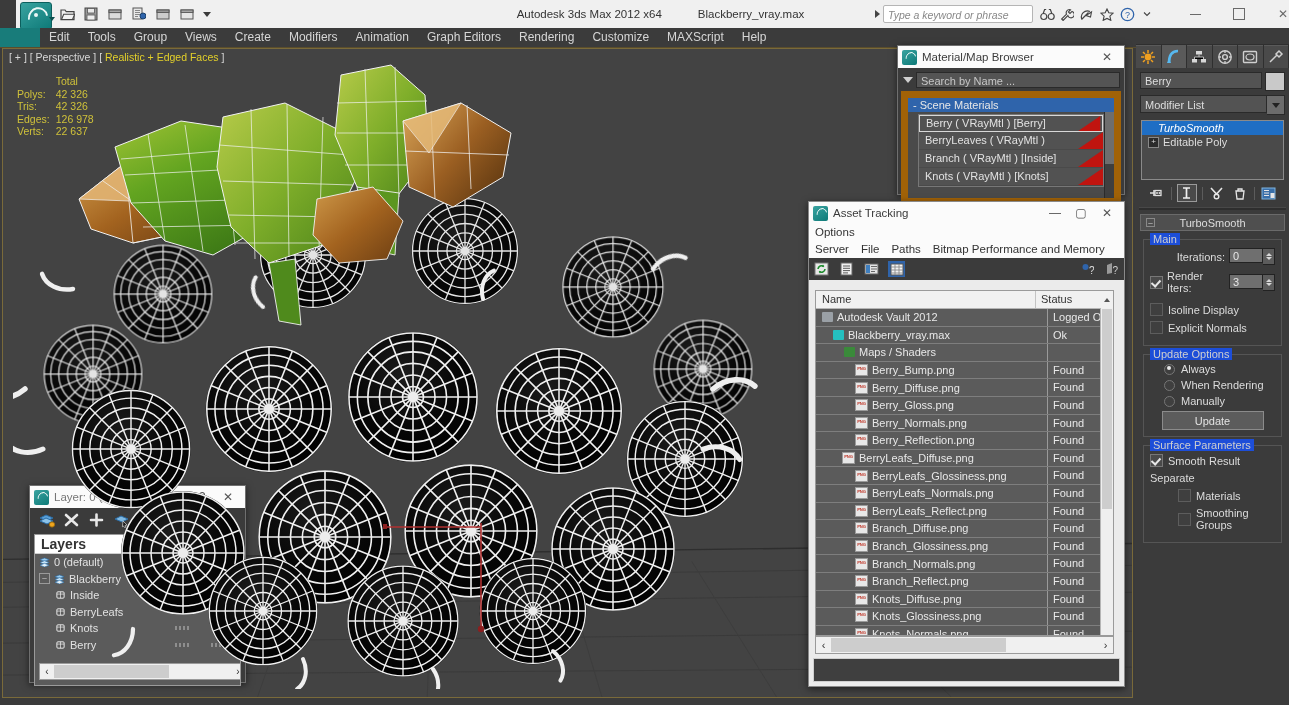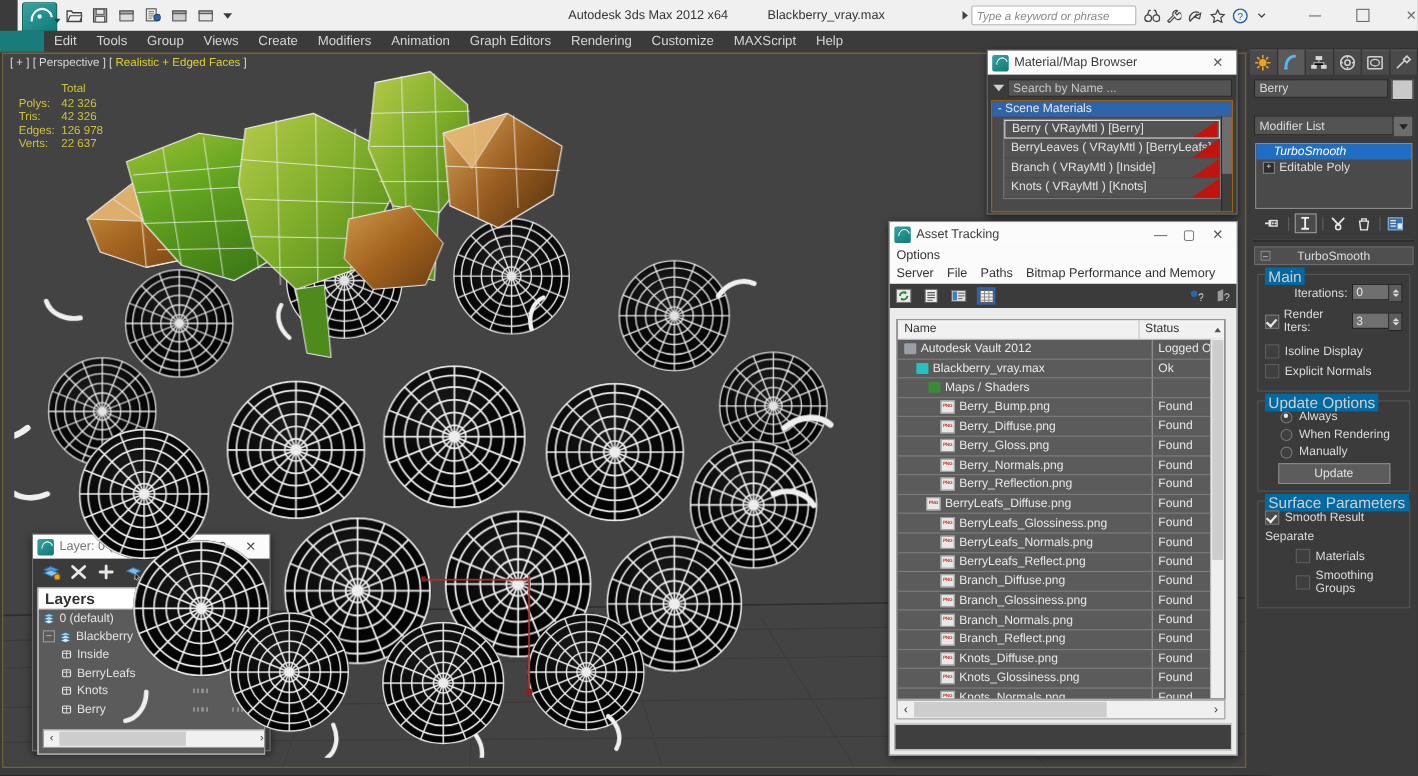--- a/index.html
+++ b/index.html
@@ -56,41 +56,41 @@
   .drupewrap{position:absolute;left:0px;top:100px;width:780px;height:530px;z-index:3;}
 
   
   .cpanel{position:absolute;left:1136px;top:44px;width:153px;height:661px;background:#3b3b3b;}
   .cp-tabs{display:flex;height:24px;background:#2f2f2f;align-items:flex-end;}
   .cp-tab{width:25px;height:22px;margin-right:1px;background:#4a4a4a;border-top:1px solid #5a5a5a;display:flex;align-items:center;justify-content:center;}
   .cp-tab.active{background:#5a5a5a;}
   .cp-namerow{display:flex;padding:4px 4px 2px 4px;gap:3px;}
   .cp-name{flex:1;height:17px;background:#535353;border:1px solid #2a2a2a;color:#ddd;font-size:11px;line-height:17px;padding:0 4px;box-sizing:border-box;}
   .cp-color{width:18px;height:17px;background:#c9c9c9;border:1px solid #2a2a2a;}
-  .cp-modlistrow{display:flex;padding:2px 4px;gap:0;margin-top:10px;}
+  .cp-modlistrow{display:flex;padding:2px 4px;gap:0;}
   .cp-modlist{flex:1;height:18px;background:#535353;border:1px solid #2a2a2a;color:#ddd;font-size:11px;line-height:18px;padding:0 4px;box-sizing:border-box;}
   .cp-modlist-btn{width:17px;height:18px;background:#6c6c6c;border:1px solid #2a2a2a;border-left:none;display:flex;align-items:center;justify-content:center;}
   .cp-modlist-btn i{width:0;height:0;border-left:4px solid transparent;border-right:4px solid transparent;border-top:5px solid #222;}
   .cp-stack{margin:3px 5px;height:58px;background:#4a4a4a;border:1px solid #8a8a8a;overflow:hidden;}
   .stack-row{height:14px;line-height:14px;font-size:11px;padding-left:6px;color:#ddd;display:flex;align-items:center;gap:4px;}
   .stack-row.sel{background:#1f6ec4;color:#fff;font-style:italic;padding-left:16px;}
   .stack-plus{width:9px;height:9px;border:1px solid #888;background:#2b2b2b;color:#ddd;font-size:8px;line-height:8px;text-align:center;flex:0 0 auto;}
   .cp-stacktools{display:flex;align-items:center;justify-content:center;gap:5px;height:20px;margin-top:2px;}
   .sbtn{width:18px;height:16px;display:flex;align-items:center;justify-content:center;}
   .sbtn.framed{border:1px solid #9a9a9a;background:#4a4a4a;}
   .sep{width:1px;height:13px;background:#5c5c5c;}
   .cp-divider{height:2px;background:#2e2e2e;margin:4px 3px;border-top:1px solid #484848;}
 
   .rollout{margin:0 4px;}
   .rollout-hdr{height:15px;background:#4f4f4f;border:1px solid #6a6a6a;color:#ddd;font-size:11px;
     display:flex;align-items:center;justify-content:center;position:relative;}
   .rollout-hdr .minus{position:absolute;left:5px;top:3px;width:7px;height:7px;border:1px solid #888;
     display:flex;align-items:center;justify-content:center;font-size:8px;line-height:5px;color:#ddd;}
   .grp{border:1px solid #555;margin:8px 3px 4px 3px;padding:8px 6px 6px 6px;position:relative;}
-  .grp-title{position:absolute;left:6px;top:-7px;background:#0369a1;padding:0 3px;font-size:14px;color:#cfcfcf;}
+  .grp-title{position:absolute;left:6px;top:-7px;background:#1d4ed8;padding:0 3px;font-size:11px;color:#cfcfcf;}
   .frow{display:flex;align-items:center;justify-content:flex-end;margin-bottom:5px;gap:4px;}
   .flabel{font-size:11px;color:#dcdcdc;}
   .spinbox{display:flex;align-items:stretch;}
   .spin-val{width:34px;height:15px;background:#6f6f6f;border:1px solid #222;color:#e6e6e6;font-size:11px;line-height:15px;padding-left:3px;box-sizing:border-box;}
   .spin-arrows{width:11px;height:15px;background:#5c5c5c;border:1px solid #222;border-left:none;display:flex;flex-direction:column;align-items:center;justify-content:center;}
   .spin-arrows i{width:0;height:0;border-left:3px solid transparent;border-right:3px solid transparent;}
   .spin-arrows .up{border-bottom:3px solid #d8d8d8;margin-bottom:1px;}
   .spin-arrows .dn{border-top:3px solid #d8d8d8;}
   .crow{display:flex;align-items:center;gap:5px;margin-bottom:5px;}
   .cbox{width:11px;height:11px;background:#4a4a4a;border:1px solid #777;position:relative;flex:0 0 auto;}
@@ -110,21 +110,21 @@
     border-right-color:transparent;border-bottom-color:transparent;transform:rotate(35deg);}
   .win-title .t{flex:1;}
   .wtbtn{width:26px;height:22px;display:flex;align-items:center;justify-content:center;color:#555;font-size:12px;}
 
   
   #mmb{left:897px;top:45px;width:226px;height:148px;}
   .mmb-search{display:flex;align-items:center;padding:4px 4px 3px 2px;background:#3b3b3b;}
   .mmb-caret{width:16px;height:14px;display:flex;align-items:center;justify-content:center;}
   .mmb-caret i{width:0;height:0;border-left:5px solid transparent;border-right:5px solid transparent;border-top:6px solid #d0d0d0;}
   .mmb-input{flex:1;height:16px;background:#545454;border:1px solid #2a2a2a;color:#c6c6c6;font-size:11px;line-height:16px;padding:0 4px;box-sizing:border-box;}
-  .mmb-list{margin:0 3px;background:#4a4a4a;border:1px solid #a16207;height:100px;overflow:hidden;position:relative;}
+  .mmb-list{margin:0 3px;background:#4a4a4a;border:7px solid #a16207;height:100px;overflow:hidden;position:relative;}
   .mmb-head{height:14px;background:#2f64ab;color:#e7e7e7;font-size:11px;line-height:14px;padding-left:5px;}
   .mmb-items{margin:2px 10px 0 10px;border:1px solid #777;background:#525252;}
   .mmb-item{height:17px;line-height:17px;font-size:11px;color:#e2e2e2;padding-left:6px;position:relative;overflow:hidden;border-bottom:1px solid #4a4a4a;}
   .mmb-item.sel{border:1px solid #d8d8d8;height:15px;line-height:15px;}
   .mmb-swatch{position:absolute;right:0;top:0;width:30px;height:100%;}
   .mmb-scroll{position:absolute;right:0;top:14px;width:9px;bottom:0;background:#3f3f3f;border-left:1px solid #2b2b2b;}
   .mmb-scroll .thumb{position:absolute;left:0;top:0;width:9px;height:52px;background:#6e6e6e;}
 
   
   #at{left:808px;top:201px;width:315px;height:484px;background:#ebebeb;border:1px solid #8a8a8a;}

